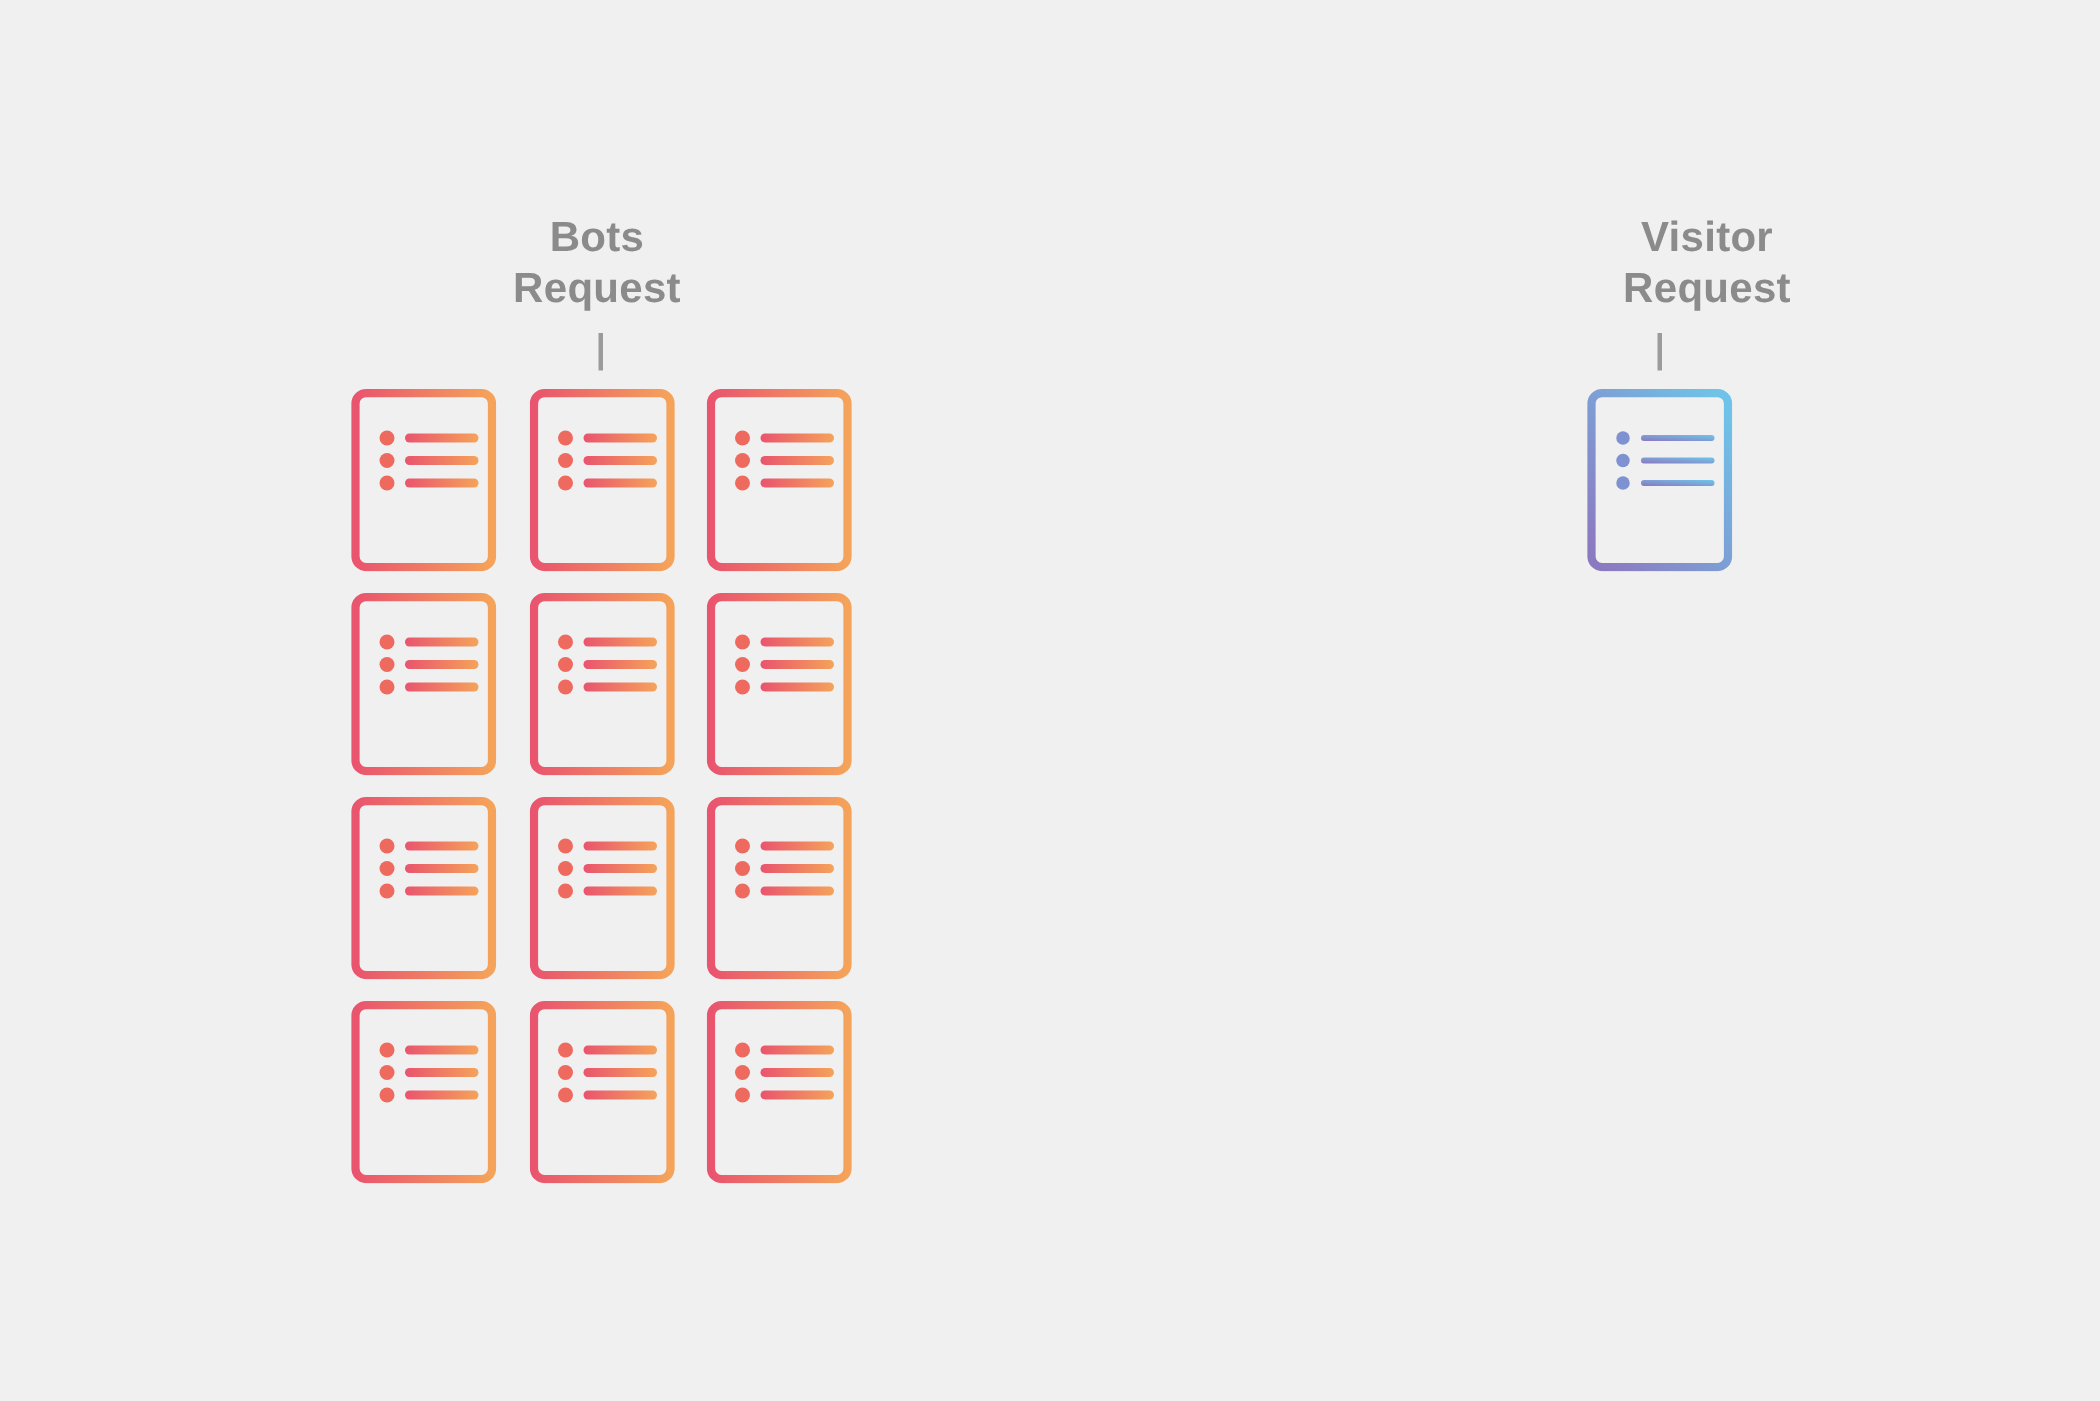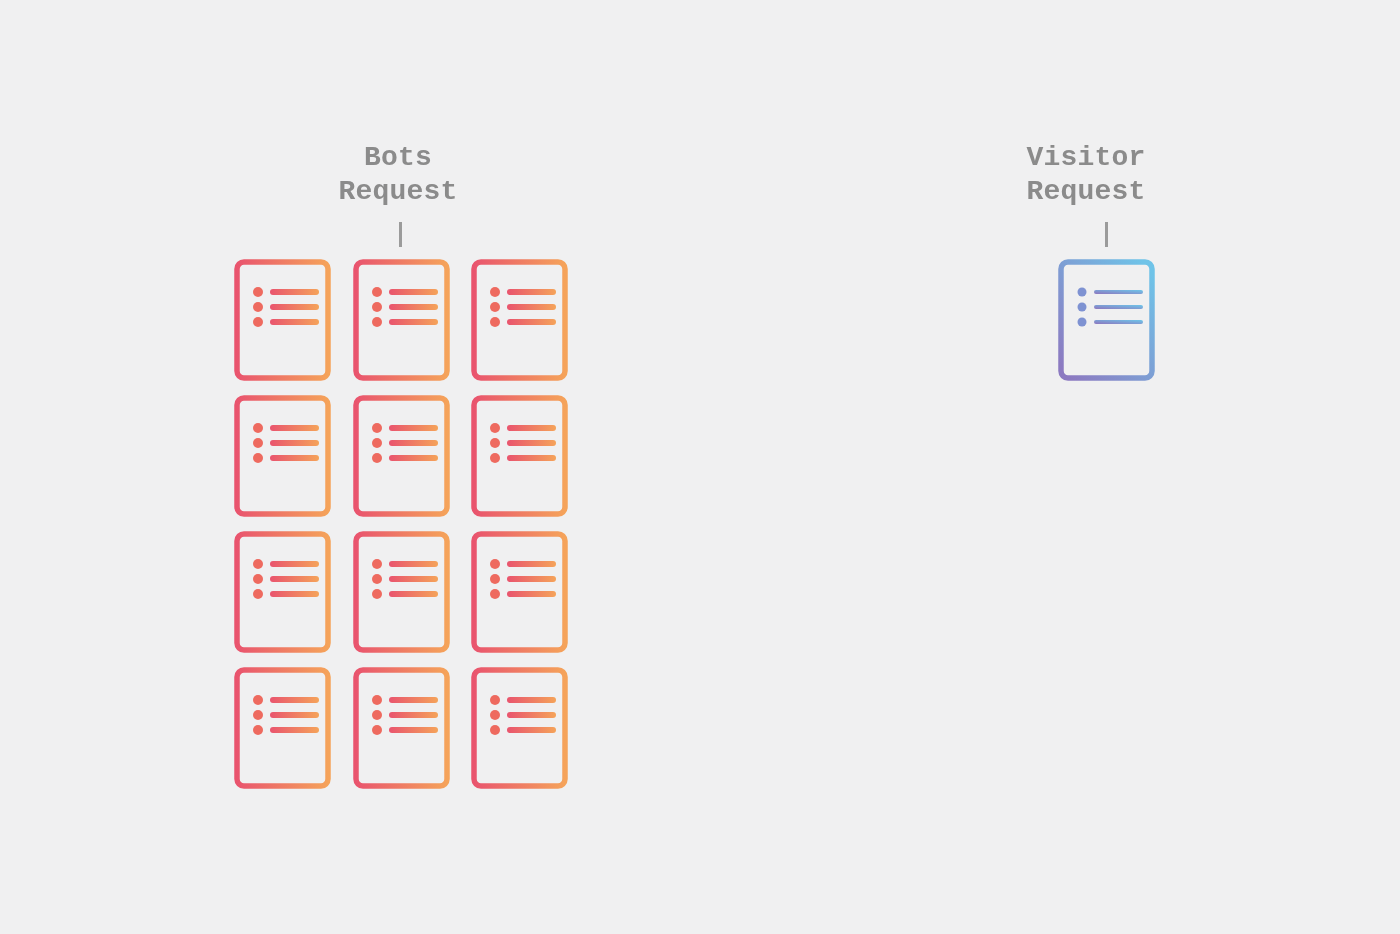--- a/index.html
+++ b/index.html
@@ -3,21 +3,21 @@
 <meta charset="utf-8">
 <style>
   * { margin: 0; padding: 0; box-sizing: border-box; }
   html, body {
     width: 1400px; height: 934px;
     font-family: "Liberation Sans", "DejaVu Sans", sans-serif;
     overflow: hidden;
   }
   .canvas {
     position: relative;
-    width: 1372px; height: 934px; font-family: Liberation Mono, monospace;
+    width: 1372px; height: 934px;
   }
   .group-label {
     position: absolute;
     width: 300px;
     top: 141px;
     text-align: center;
     font-size: 28px;
     font-weight: bold;
     line-height: 34px;
     letter-spacing: 0.2px;
@@ -32,21 +32,21 @@
   #bots-label   { left: 248px; }
   #bots-tick    { left: 399px; }
   #bots-grid {
     position: absolute;
     left: 234px; top: 259px;
     display: grid;
     grid-template-columns: repeat(3, 97px);
     column-gap: 21.5px;
     row-gap: 14px;
   }
-  #visitor-label { left: 936px; }
+  #visitor-label { left: 988px; }
   #visitor-tick  { left: 1105px; }
   #visitor-doc   {
     position: absolute;
     left: 1058px; top: 259px;
   }
   svg.doc { display: block; }
 </style>
 </head>
 <body style="background: rgb(240, 240, 241);">
 

